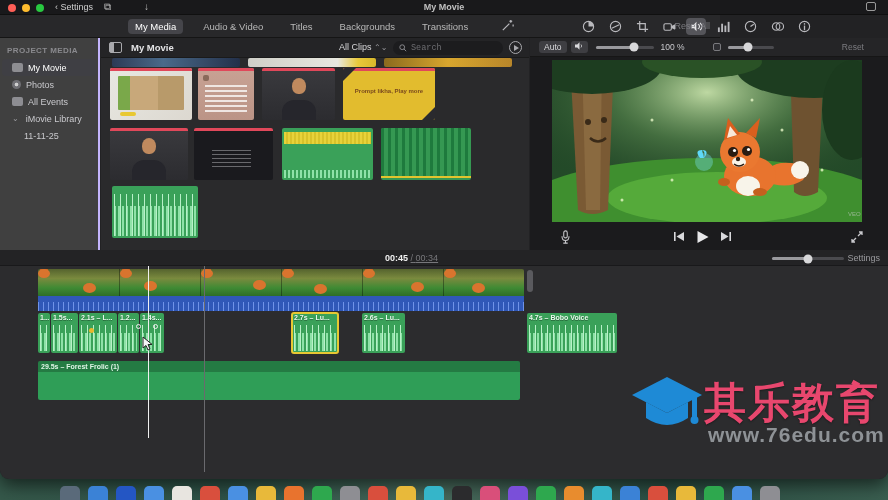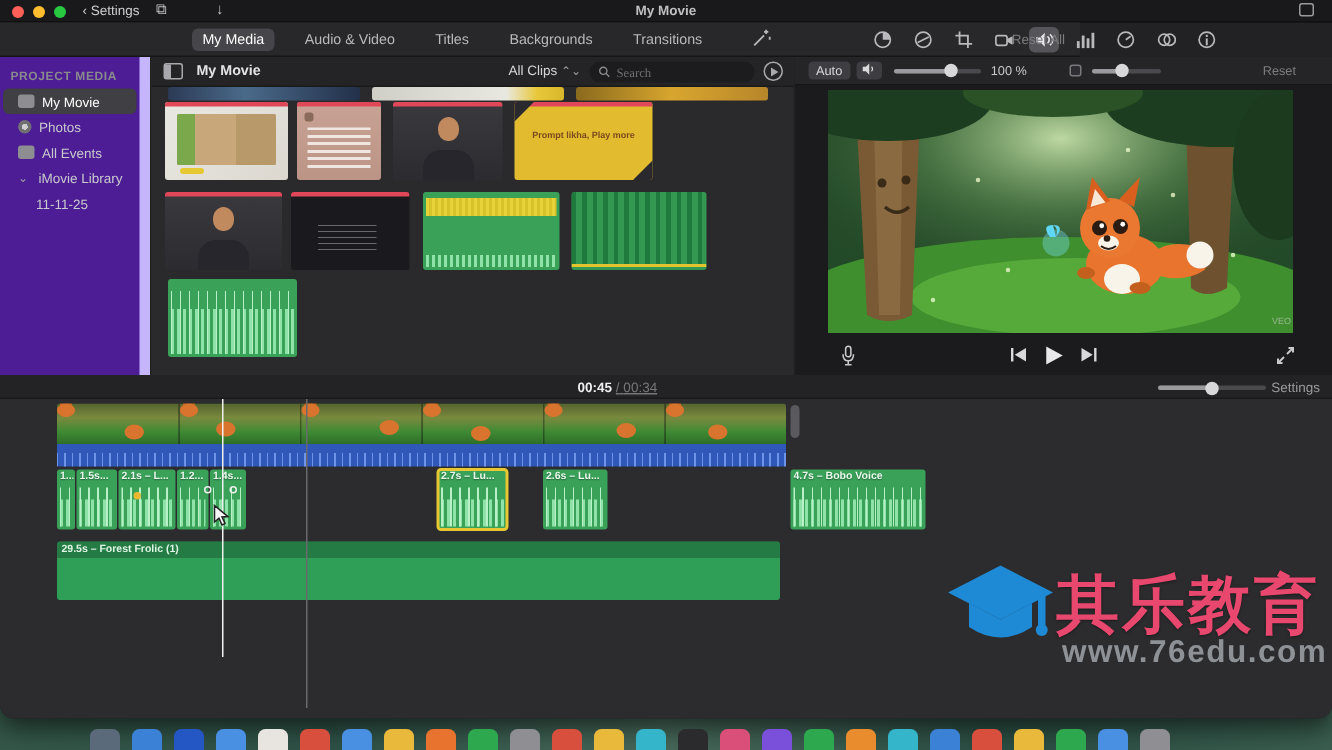--- a/index.html
+++ b/index.html
@@ -30,41 +30,41 @@
   .tab.sel { background:#45454a; color:#fff; }
   .adjust-icons { position:absolute; left:578px; top:2px; height:19px; display:flex; align-items:center; gap:7px; }
   .aic { width:20px; height:17px; display:flex; align-items:center; justify-content:center; border-radius:4px; }
   .aic svg { width:13px; height:13px; }
   .aic.sel { background:#55555a; }
   .reset-all { position:absolute; right:10px; top:6px; font-size:9px; color:#7c7c80; }
   .wand { position:absolute; left:500px; top:3px; }
   .wand svg { width:15px; height:15px; }
 
   
-  .sidebar { position:absolute; left:0; top:38px; width:100px; height:212px; background:#4c1d95; border-right:7px solid #c4b5fd; }
+  .sidebar { position:absolute; left:0; top:38px; width:100px; height:212px; background:#404040; border-right:2px solid #c4b5fd; }
   .sb-head { color:#8a8a8e; font-size:8px; font-weight:bold; letter-spacing:.4px; padding:8px 0 4px 7px; }
   .sb-item { display:flex; align-items:center; gap:5px; height:17px; padding-left:12px; color:#c9c9cd; font-size:9px; white-space:nowrap; }
   .sb-item.sel { background:#3f3f44; border-radius:4px; margin:0 2px; padding-left:10px; color:#fff; }
   .sb-item .ic { width:11px; height:9px; border-radius:2px; background:#8d8d92; flex:0 0 auto; }
   .sb-item .ic.round { border-radius:50%; width:9px; height:9px; background:radial-gradient(circle,#cfcfcf 30%,#6f6f74 32%); }
   .sb-item.child { padding-left:24px; }
   .sb-chev { color:#9a9a9e; font-size:8px; margin-right:2px; }
 
   
   .browser { position:absolute; left:101px; top:38px; width:428px; height:212px; background:#2a2a2c; }
   .br-head { position:absolute; left:0; top:0; width:428px; height:20px; background:#242426; border-bottom:1px solid #1a1a1a; }
   .br-toggle { position:absolute; left:8px; top:4px; width:13px; height:11px; border:1px solid #a9a9ad; border-radius:2px; }
   .br-toggle::before { content:""; position:absolute; left:0; top:0; bottom:0; width:4px; background:#a9a9ad; }
   .br-title { position:absolute; left:30px; top:4px; color:#e4e4e6; font-size:9.5px; font-weight:bold; }
   .br-filter { position:absolute; left:238px; top:4px; color:#d6d6d8; font-size:9px; }
   .br-filter .chev { color:#9a9a9e; font-size:8px; }
   .br-search { position:absolute; left:292px; top:3px; width:110px; height:14px; background:#1c1c1e; border-radius:7px;
     display:flex; align-items:center; padding:0 6px; gap:4px; }
   .br-search input { background:transparent; border:none; outline:none; color:#cfcfcf; font-size:8.5px; width:80px;
-    font-family:Liberation Serif, serif; }
+    font-family:Liberation Mono, monospace; }
   .br-search input::placeholder { color:#6e6e72; }
   .br-loop { position:absolute; right:7px; top:3px; width:13px; height:13px; border:1px solid #a9a9ad; border-radius:50%; }
   .br-loop::before { content:""; position:absolute; left:4px; top:3px; border-left:5px solid #a9a9ad;
     border-top:3px solid transparent; border-bottom:3px solid transparent; }
   .thumb { position:absolute; border-radius:2px; overflow:hidden; background:#333; }
   .thumb .redbar { position:absolute; left:0; top:0; right:0; height:3px; background:#e0485a; }
   .thumb .cap { position:absolute; left:3px; top:5px; right:3px; color:#7a4a1e; font-size:6px; font-weight:bold; }
 
   .k-sliver-blue { background:linear-gradient(90deg,#2c3a55,#4a6a8a 40%,#23304a); }
   .k-sliver-white { background:linear-gradient(90deg,#cfcfc8,#e8e8e0 70%,#e8c83a 86%,#d8b82a); }

